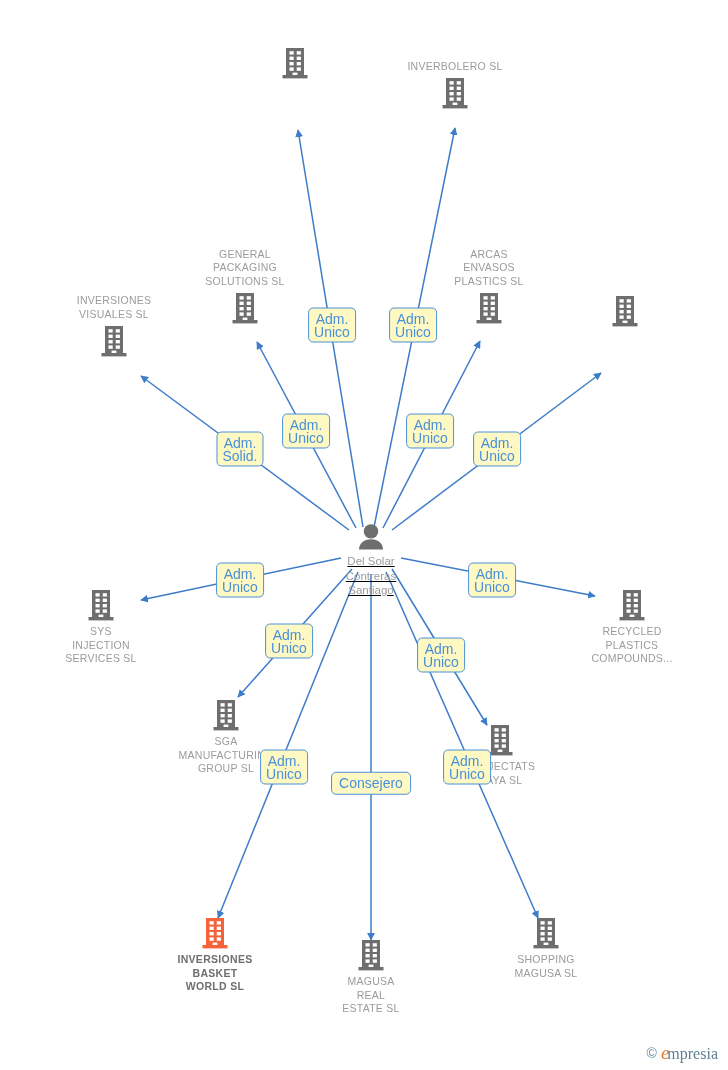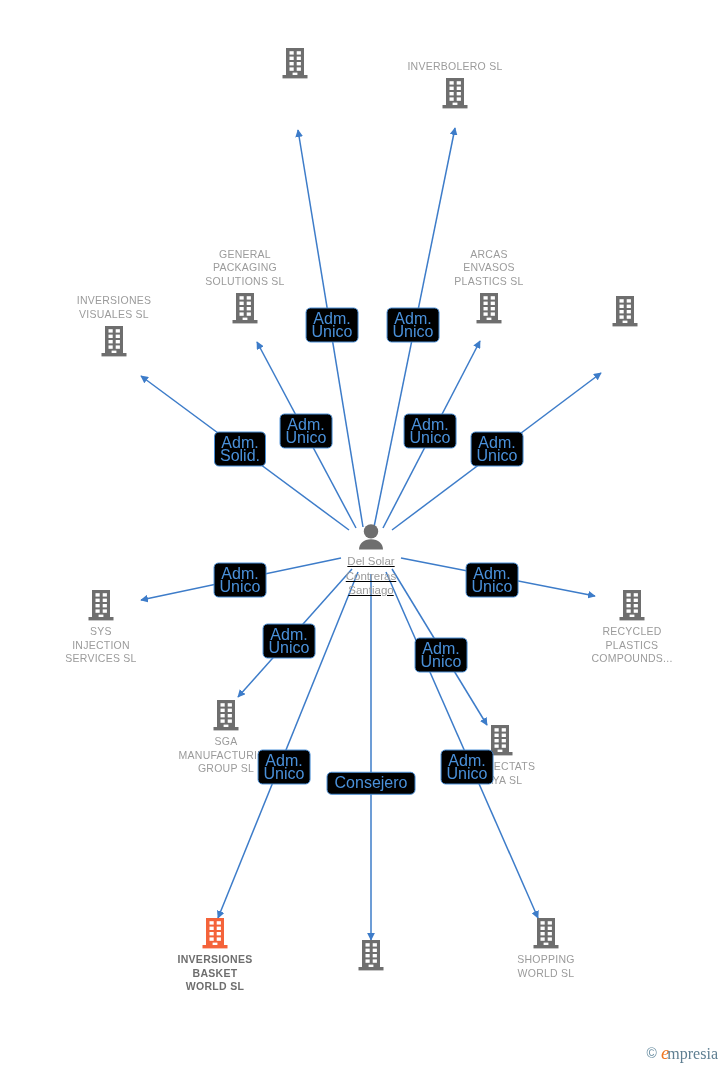--- a/index.html
+++ b/index.html
@@ -54,25 +54,25 @@
     font-size:11.5px;
     line-height:14.5px;
     letter-spacing:0;
   }
 
   
   .rel{
     position:absolute;
     transform:translate(-50%,-50%);
     box-sizing:border-box;
-    background:#000000;
+    background:#fef9c3;
     border:1.3px solid #4a90d9;
     border-radius:5px;
     color:#4a90d9;
-    font-size:16px;
+    font-size:14px;
     line-height:12.5px;
     text-align:center;
     padding:4px 5px;
     white-space:pre-line;
     z-index:5;
   }
   .rel.wide{ padding:4px 7px; white-space:nowrap;margin-top:12px; }
 
   
   #watermark{
@@ -324,37 +324,40 @@
             <rect x="16.7" y="5.2" width="4.2" height="3.4" fill="#ffffff"></rect>
             <rect x="9.5" y="10.600000000000001" width="4.2" height="3.4" fill="#ffffff"></rect>
             <rect x="16.7" y="10.600000000000001" width="4.2" height="3.4" fill="#ffffff"></rect>
             <rect x="9.5" y="16" width="4.2" height="3.4" fill="#ffffff"></rect>
             <rect x="16.7" y="16" width="4.2" height="3.4" fill="#ffffff"></rect>
             <rect x="9.5" y="21.400000000000002" width="4.2" height="3.4" fill="#ffffff"></rect>
             <rect x="16.7" y="21.400000000000002" width="4.2" height="3.4" fill="#ffffff"></rect>
             <rect x="12.6" y="26.6" width="4.8" height="2.6" fill="#ffffff"></rect>
             <rect x="2.5" y="29" width="25" height="3.4" fill="#6e6e6e"></rect>
           </svg></span>
+        <span class="caption">MAGUSA
+REAL
+ESTATE  SL</span>
       </div>
       <div class="node" style="left: 546px; top: 916px;">
         <span class="glyph"><svg width="30" height="34" viewBox="0 0 30 34">
             <path d="M6 2 H24 V29 H6 Z" fill="#6e6e6e"></path>
             <rect x="9.5" y="5.2" width="4.2" height="3.4" fill="#ffffff"></rect>
             <rect x="16.7" y="5.2" width="4.2" height="3.4" fill="#ffffff"></rect>
             <rect x="9.5" y="10.600000000000001" width="4.2" height="3.4" fill="#ffffff"></rect>
             <rect x="16.7" y="10.600000000000001" width="4.2" height="3.4" fill="#ffffff"></rect>
             <rect x="9.5" y="16" width="4.2" height="3.4" fill="#ffffff"></rect>
             <rect x="16.7" y="16" width="4.2" height="3.4" fill="#ffffff"></rect>
             <rect x="9.5" y="21.400000000000002" width="4.2" height="3.4" fill="#ffffff"></rect>
             <rect x="16.7" y="21.400000000000002" width="4.2" height="3.4" fill="#ffffff"></rect>
             <rect x="12.6" y="26.6" width="4.8" height="2.6" fill="#ffffff"></rect>
             <rect x="2.5" y="29" width="25" height="3.4" fill="#6e6e6e"></rect>
           </svg></span>
         <span class="caption">SHOPPING
-WORLD SL</span>
+MAGUSA SL</span>
       </div>
       <div class="node person" style="left: 371px; top: 523px; text-decoration: underline;">
         <span class="glyph"><svg width="30" height="28" viewBox="0 0 30 28">
             <circle cx="15" cy="8.4" r="7.2" fill="#6e6e6e"></circle>
             <path d="M15 16.2 c-7.4 0 -12 4.6 -12 10.2 h24 c0 -5.6 -4.6 -10.2 -12 -10.2 z" fill="#6e6e6e"></path>
           </svg></span>
         <span class="caption">Del Solar
 Contreras
 Santiago</span>
       </div>

